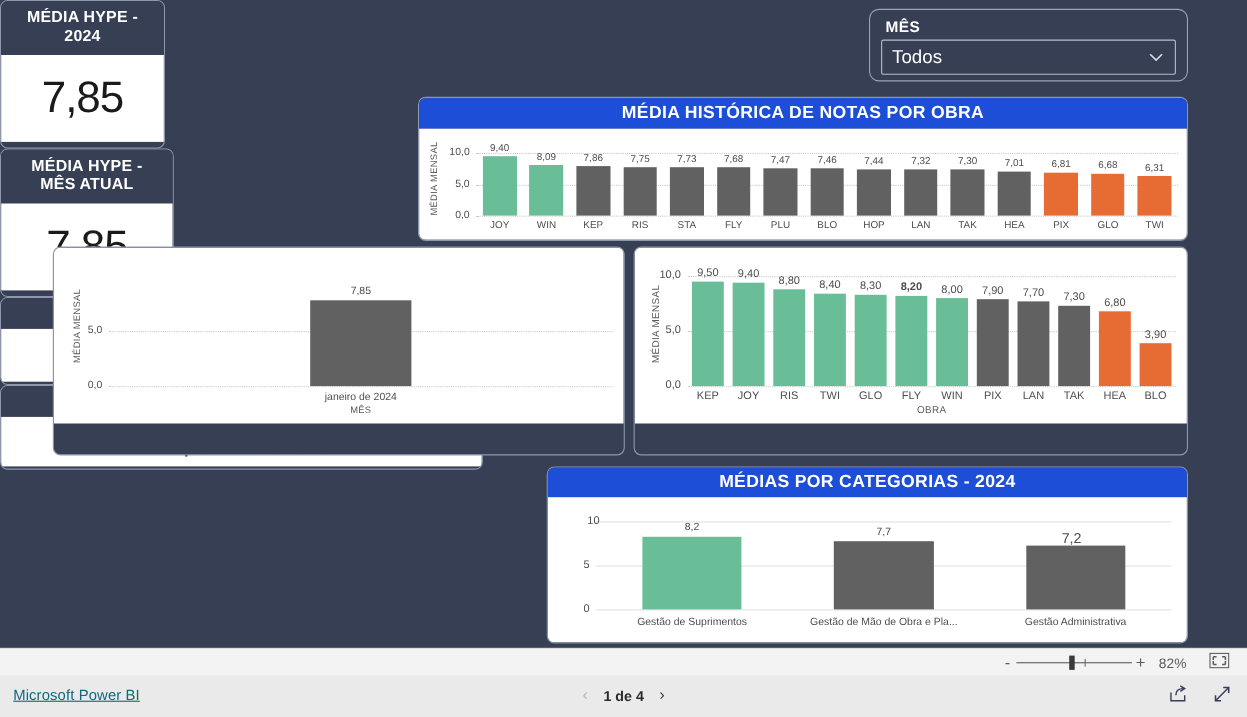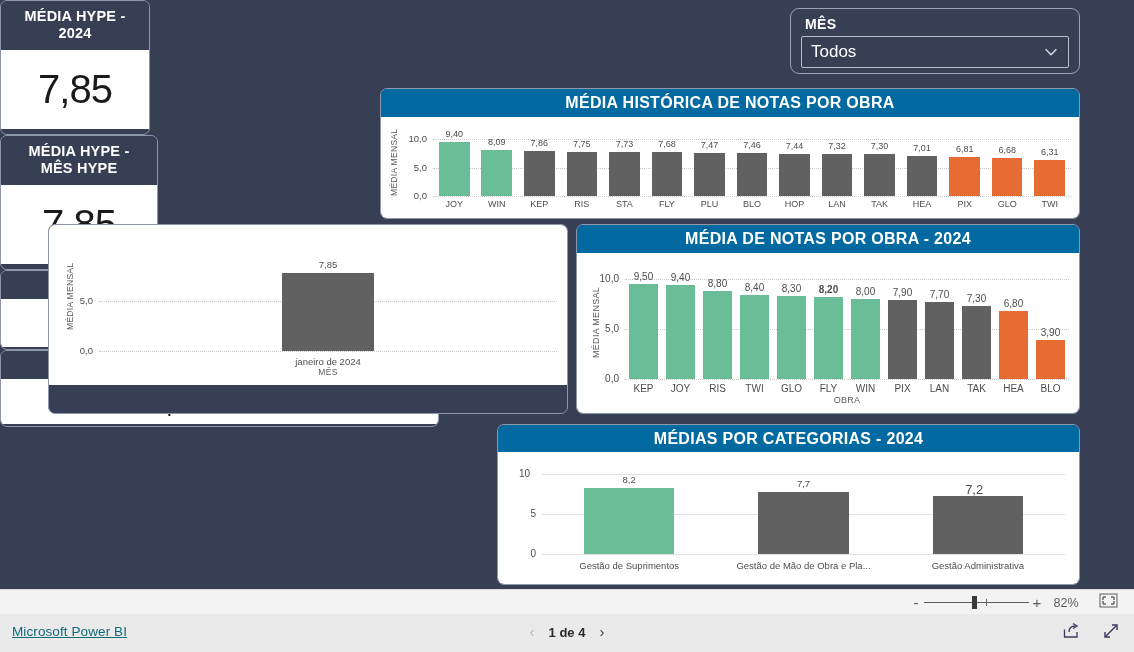--- a/index.html
+++ b/index.html
@@ -11,21 +11,21 @@
   }
   .report{
     position:absolute;left:0;top:0;width:1134px;height:589px;
     background:#363f54;box-sizing:border-box;
   }
 
   
   .panel{position:absolute;box-sizing:border-box;
          border:1px solid #8e97ab;border-radius:7px;overflow:hidden;background:#363f54;}
   .panel-title{
-    background:#0369a1;color:#ffffff;
+    background:#1d4ed8;color:#ffffff;
     font-weight:bold;letter-spacing:.3px;white-space:nowrap;
     display:flex;align-items:center;justify-content:center;
   }
   .panel-body{background:#ffffff;position:relative;overflow:hidden;}
 
   
   #title-card{left:48px;top:8px;width:730px;height:66px;
     border:1px solid #9aa2b4;border-radius:9px;display:flex;align-items:center;justify-content:center;}
   #title-card .t{color:#ffffff;font-size:31px;font-weight:bold;letter-spacing:.6px;}
 
@@ -133,21 +133,21 @@
     <div class="h">
       <div>MÉDIA HYPE -</div>
       <div>2024</div>
     </div>
     <div class="v">7,85</div>
   </div>
 
   <div class="kpi" id="kpi-hype-mes">
     <div class="h">
       <div>MÉDIA HYPE -</div>
-      <div>MÊS HYPE</div>
+      <div>MÊS ATUAL</div>
     </div>
     <div class="v">7,85</div>
   </div>
 
   <div class="panel" id="chart-hist-obra">
     <div class="panel-title">MÉDIA HISTÓRICA DE NOTAS POR OBRA</div>
     <div class="panel-body">
       <div class="plot" id="plot0">
           <div class="gridline" style="left: 52px; width: 638px; top: 79px;"></div>
           <div class="ytick" style="width: 46px; left: 0px; top: 73px; font-size: 9.5px;">0,0</div>
@@ -215,21 +215,20 @@
           <div class="axis-title vert" style="left: 16px; top: 104.8px; font-size: 8.5px;">MÉDIA MENSAL</div>
           <div class="bar" style="left: 233.2px; width: 91.6px; height: 78.5px; bottom: 34px; background: rgb(97, 97, 97);"></div>
           <div class="dlabel" style="left: 50px; width: 458px; top: 33.5px; font-size: 9.5px;">7,85</div>
           <div class="catlabel" style="left: -64.5px; width: 687px; top: 131px; font-size: 9.5px;">janeiro de 2024</div>
           <div class="axis-title" style="left: 50px; width: 458px; text-align: center; top: 142px; font-size: 8.5px;">MÊS</div>
         </div>
     </div>
   </div>
 
   <div class="panel" id="chart-media-obra">
-    <div class="panel-title">MÉDIA DE NOTAS POR OBRA - 2024</div>
     <div class="panel-body">
       <div class="plot" id="plot2">
           <div class="gridline" style="left: 48px; width: 444px; top: 126px;"></div>
           <div class="ytick" style="width: 42px; left: 0px; top: 120px; font-size: 10px;">0,0</div>
           <div class="gridline" style="left: 48px; width: 444px; top: 76px;"></div>
           <div class="ytick" style="width: 42px; left: 0px; top: 70px; font-size: 10px;">5,0</div>
           <div class="gridline" style="left: 48px; width: 444px; top: 26px;"></div>
           <div class="ytick" style="width: 42px; left: 0px; top: 20px; font-size: 10px;">10,0</div>
           <div class="axis-title vert" style="left: 14px; top: 104.8px; font-size: 9px;">MÉDIA MENSAL</div>
           <div class="bar" style="left: 52.44px; width: 28.12px; height: 95px; bottom: 34px; background: rgb(105, 190, 151);"></div>
@@ -285,21 +284,21 @@
 
   <div class="panel" id="chart-categorias">
     <div class="panel-title">MÉDIAS POR CATEGORIAS - 2024</div>
     <div class="panel-body">
       <div class="plot" id="plot3">
           <div class="gridsolid" style="left: 44px; width: 523px; top: 102px;"></div>
           <div class="ytick" style="width: 38px; left: 0px; top: 96px; font-size: 10px;">0</div>
           <div class="gridsolid" style="left: 44px; width: 523px; top: 62px;"></div>
           <div class="ytick" style="width: 38px; left: 0px; top: 56px; font-size: 10px;">5</div>
           <div class="gridsolid" style="left: 44px; width: 523px; top: 22px;"></div>
-          <div class="ytick" style="width: 32px; left: 0px; top: 16px; font-size: 10px;">10</div>
+          <div class="ytick" style="width: 47px; left: 0px; top: 16px; font-size: 10px;">10</div>
           <div class="bar" style="left: 85.84px; width: 90.6533px; height: 65.6px; bottom: 30px; background: rgb(105, 190, 151);"></div>
           <div class="dlabel" style="left: 44px; width: 174.333px; top: 22.4px; font-size: 9.5px;">8,2</div>
           <div class="catlabel" style="left: 0.416667px; width: 261.5px; top: 108px; font-size: 9.5px;">Gestão de Suprimentos</div>
           <div class="bar" style="left: 260.173px; width: 90.6533px; height: 61.6px; bottom: 30px; background: rgb(97, 97, 97);"></div>
           <div class="dlabel" style="left: 218.333px; width: 174.333px; top: 26.4px; font-size: 9.5px;">7,7</div>
           <div class="catlabel" style="left: 174.75px; width: 261.5px; top: 108px; font-size: 9.5px;">Gestão de Mão de Obra e Pla...</div>
           <div class="bar" style="left: 434.507px; width: 90.6533px; height: 57.6px; bottom: 30px; background: rgb(97, 97, 97);"></div>
           <div class="dlabel" style="left: 389px; width: 174.333px; top: 30.4px; font-size: 13px;">7,2</div>
           <div class="catlabel" style="left: 349.083px; width: 261.5px; top: 108px; font-size: 9.5px;">Gestão Administrativa</div>
         </div>

